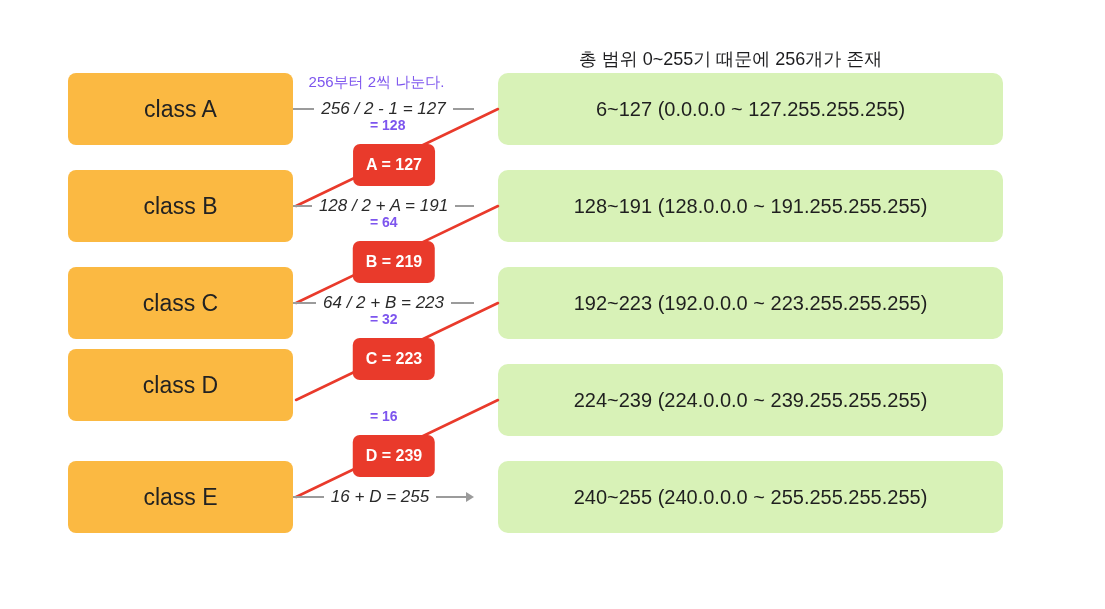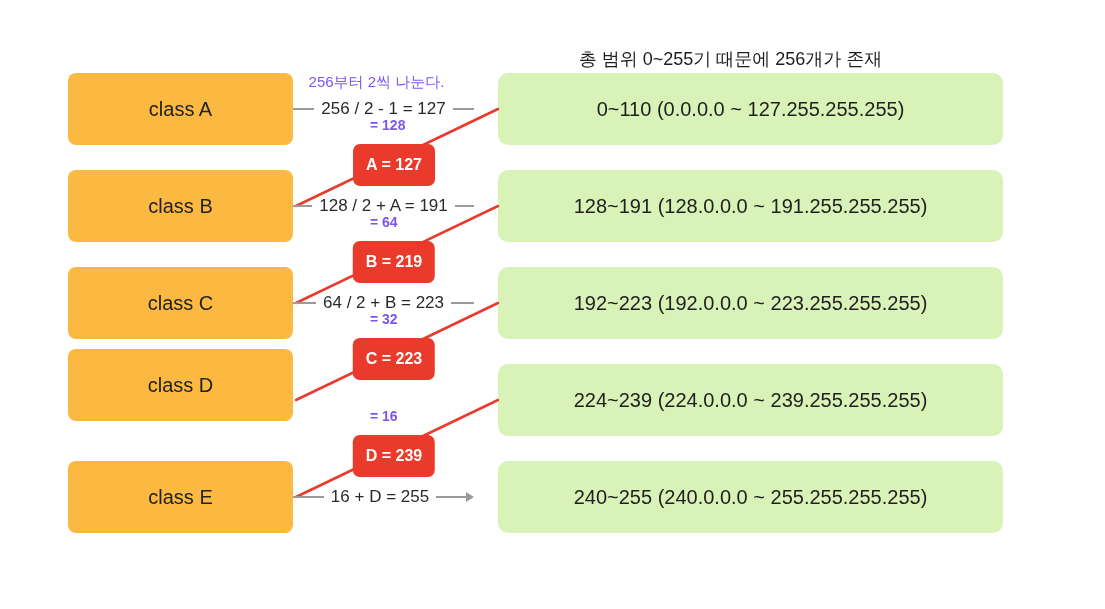--- a/index.html
+++ b/index.html
@@ -9,36 +9,37 @@
     background:#ffffff;
     font-family:"Liberation Sans", sans-serif;
     color:#1d1d1f;
     overflow:hidden;
   }
   
   .class-box{
     position:absolute;left:68px;width:225px;height:72px;
     background:#fbb942;border-radius:8px;
     display:flex;align-items:center;justify-content:center;
-    font-size:20px;font-weight:500;color:#222;
+    font-size:23px;font-weight:500;color:#222;
     z-index:1;
   }
   
   .range-box{
     position:absolute;left:498px;width:505px;height:72px;
     background:#d8f2b7;border-radius:10px;
     display:flex;align-items:center;justify-content:center;
     font-size:20px;font-weight:500;color:#1f1f1f;
     z-index:1;
   }
   
   .connector{
     position:absolute;left:293px;width:181px;height:72px;
     display:flex;align-items:center;
     z-index:3;
+    font-style:italic;
   }
   .cline{flex:1 1 auto;height:0;border-top:2px solid #9b9b9b;min-width:6px;}
   .formula{
     flex:0 0 auto;padding:0 7px;
     font-size:17px;font-weight:500;color:#2a2a2a;white-space:nowrap;
   }
   .arrowhead{
     flex:0 0 auto;width:0;height:0;margin-left:-1px;
     border-top:5px solid transparent;border-bottom:5px solid transparent;
     border-left:8px solid #9b9b9b;
@@ -84,21 +85,21 @@
     <line x1="296" y1="400" x2="498" y2="303" stroke="#e93a2b" stroke-width="2.5" stroke-linecap="round"></line>
     <line x1="296" y1="497" x2="498" y2="400" stroke="#e93a2b" stroke-width="2.5" stroke-linecap="round"></line>
   </svg>
 
   <div class="class-box" style="top:73px">class A</div>
   <div class="class-box" style="top:170px">class B</div>
   <div class="class-box" style="top:267px">class C</div>
   <div class="class-box" style="top:349px">class D</div>
   <div class="class-box" style="top:461px">class E</div>
 
-  <div class="range-box" style="top:73px">0~110 (0.0.0.0 ~ 127.255.255.255)</div>
+  <div class="range-box" style="top:73px">6~127 (0.0.0.0 ~ 127.255.255.255)</div>
   <div class="range-box" style="top:170px">128~191 (128.0.0.0 ~ 191.255.255.255)</div>
   <div class="range-box" style="top:267px">192~223 (192.0.0.0 ~ 223.255.255.255)</div>
   <div class="range-box" style="top:364px">224~239 (224.0.0.0 ~ 239.255.255.255)</div>
   <div class="range-box" style="top:461px">240~255 (240.0.0.0 ~ 255.255.255.255)</div>
 
   <div class="connector" style="top:73px">
     <span class="cline"></span>
     <span class="formula">256 / 2 - 1 = 127</span>
     <span class="cline"></span>
   </div>

